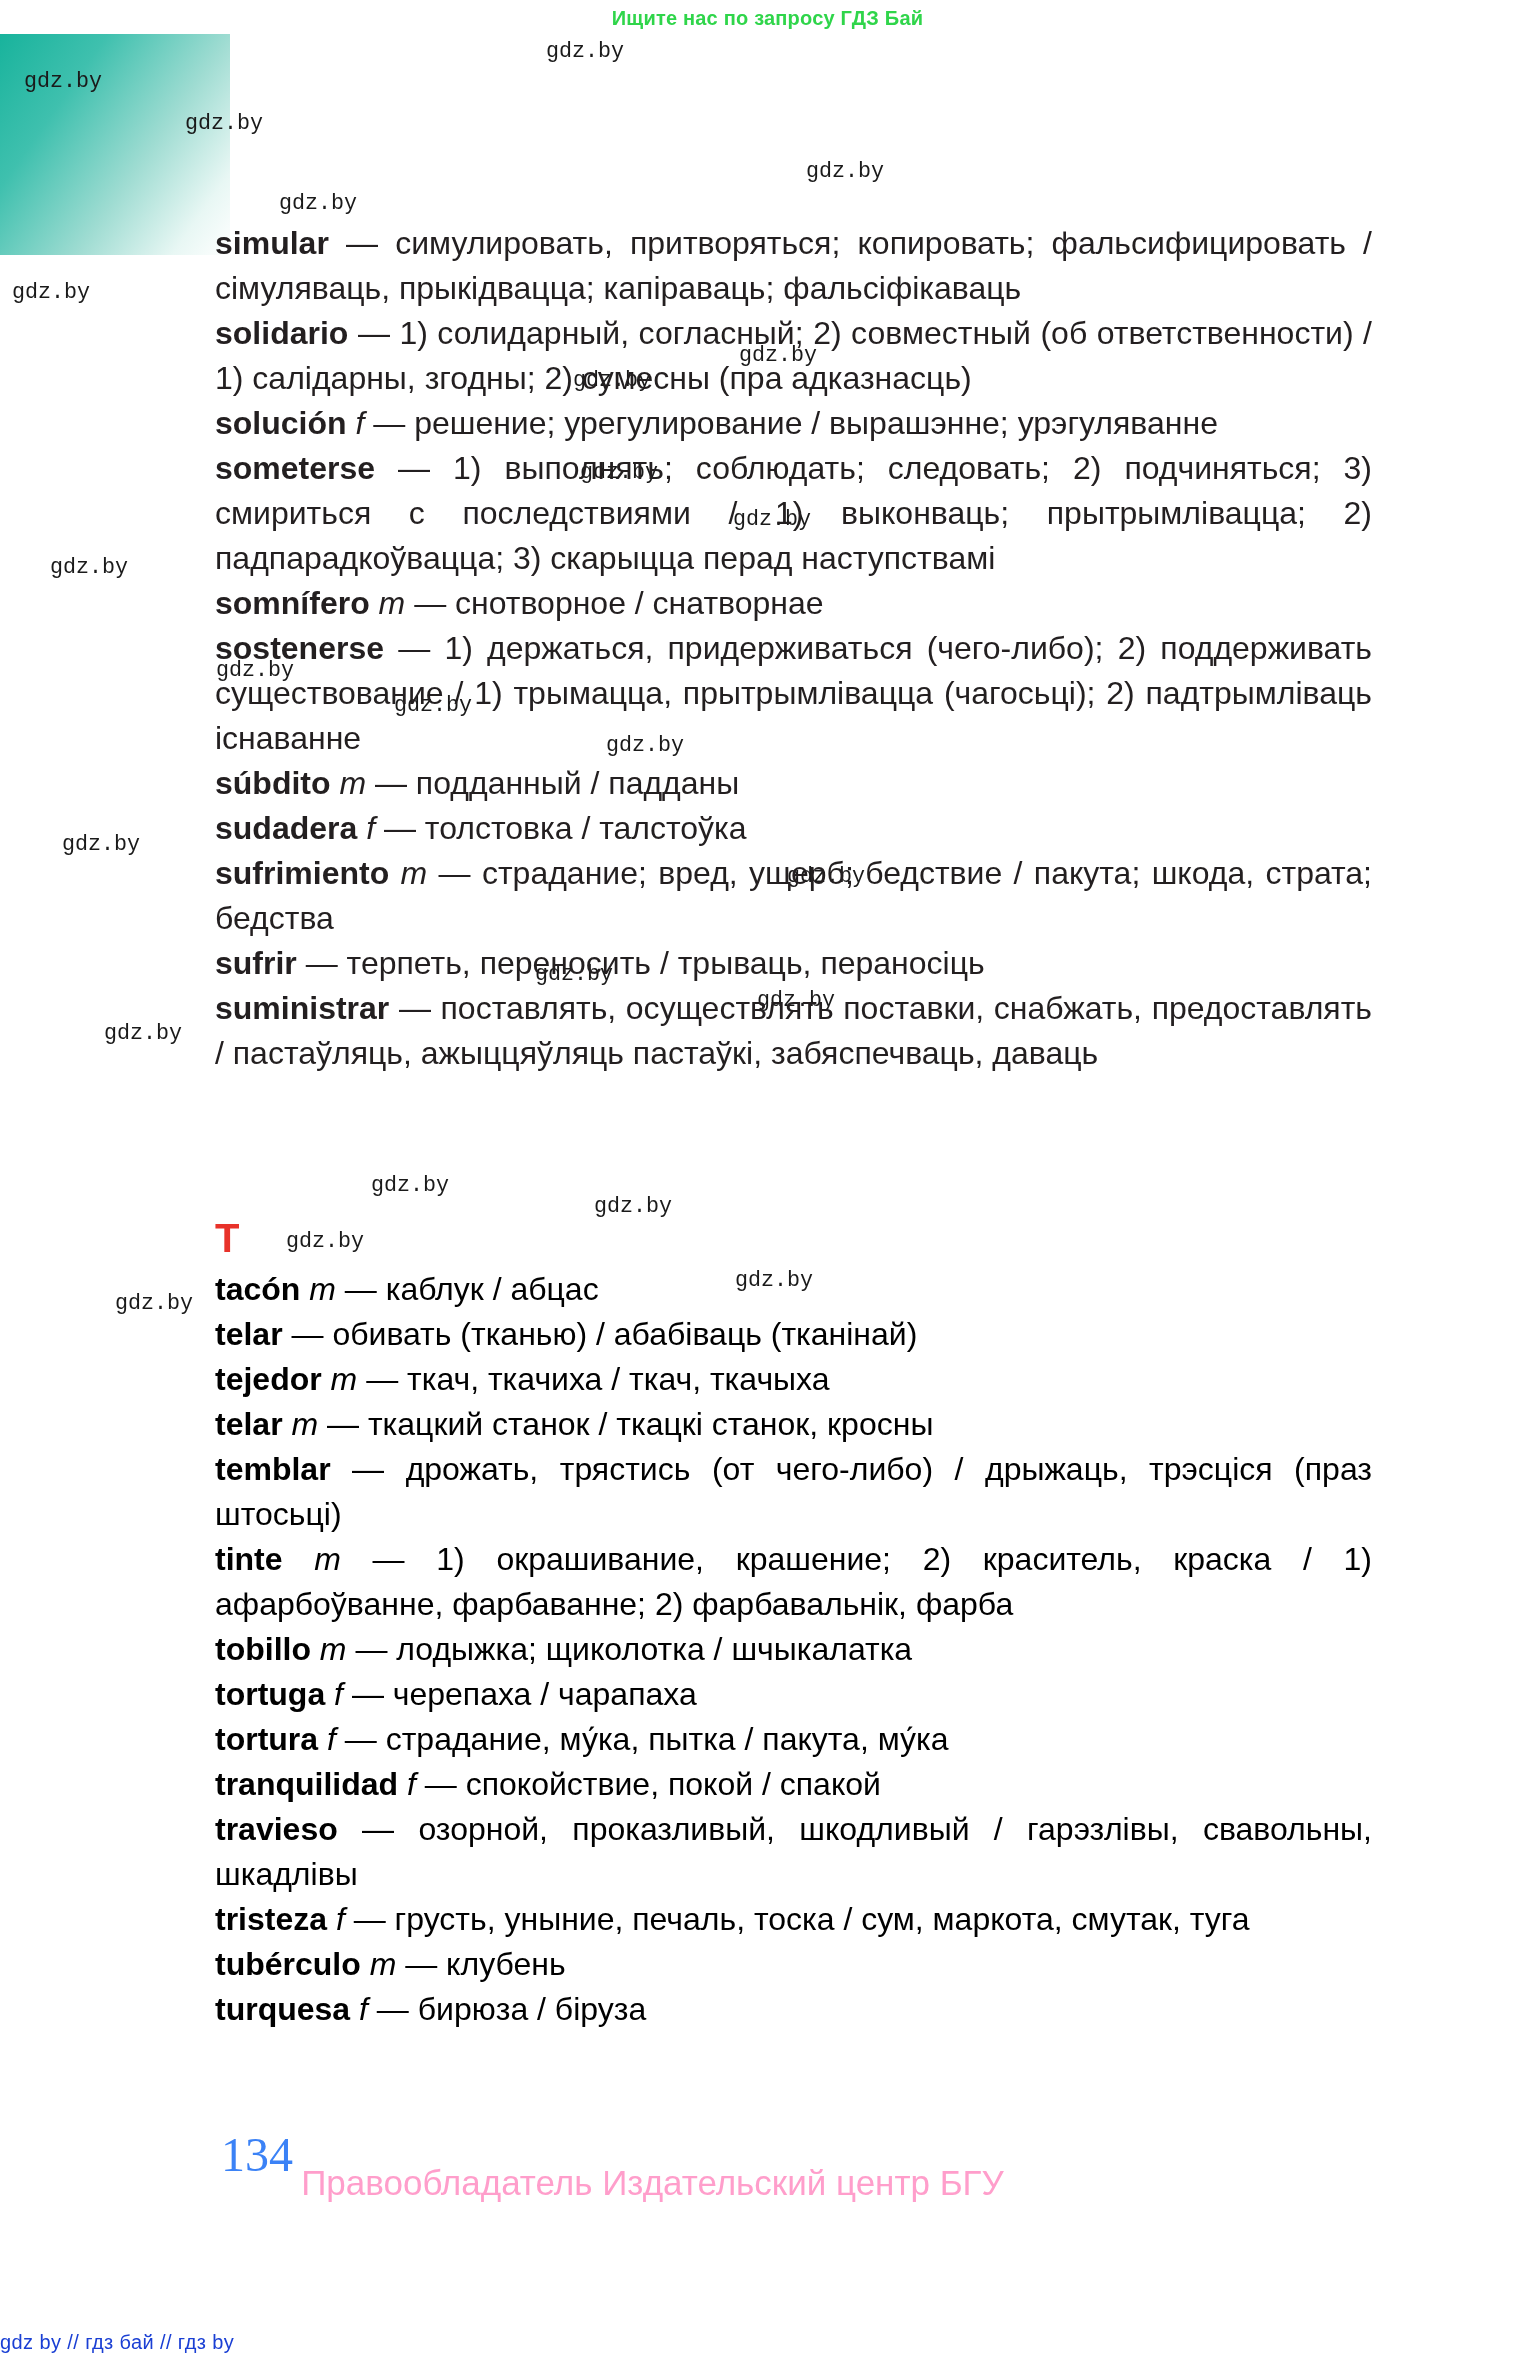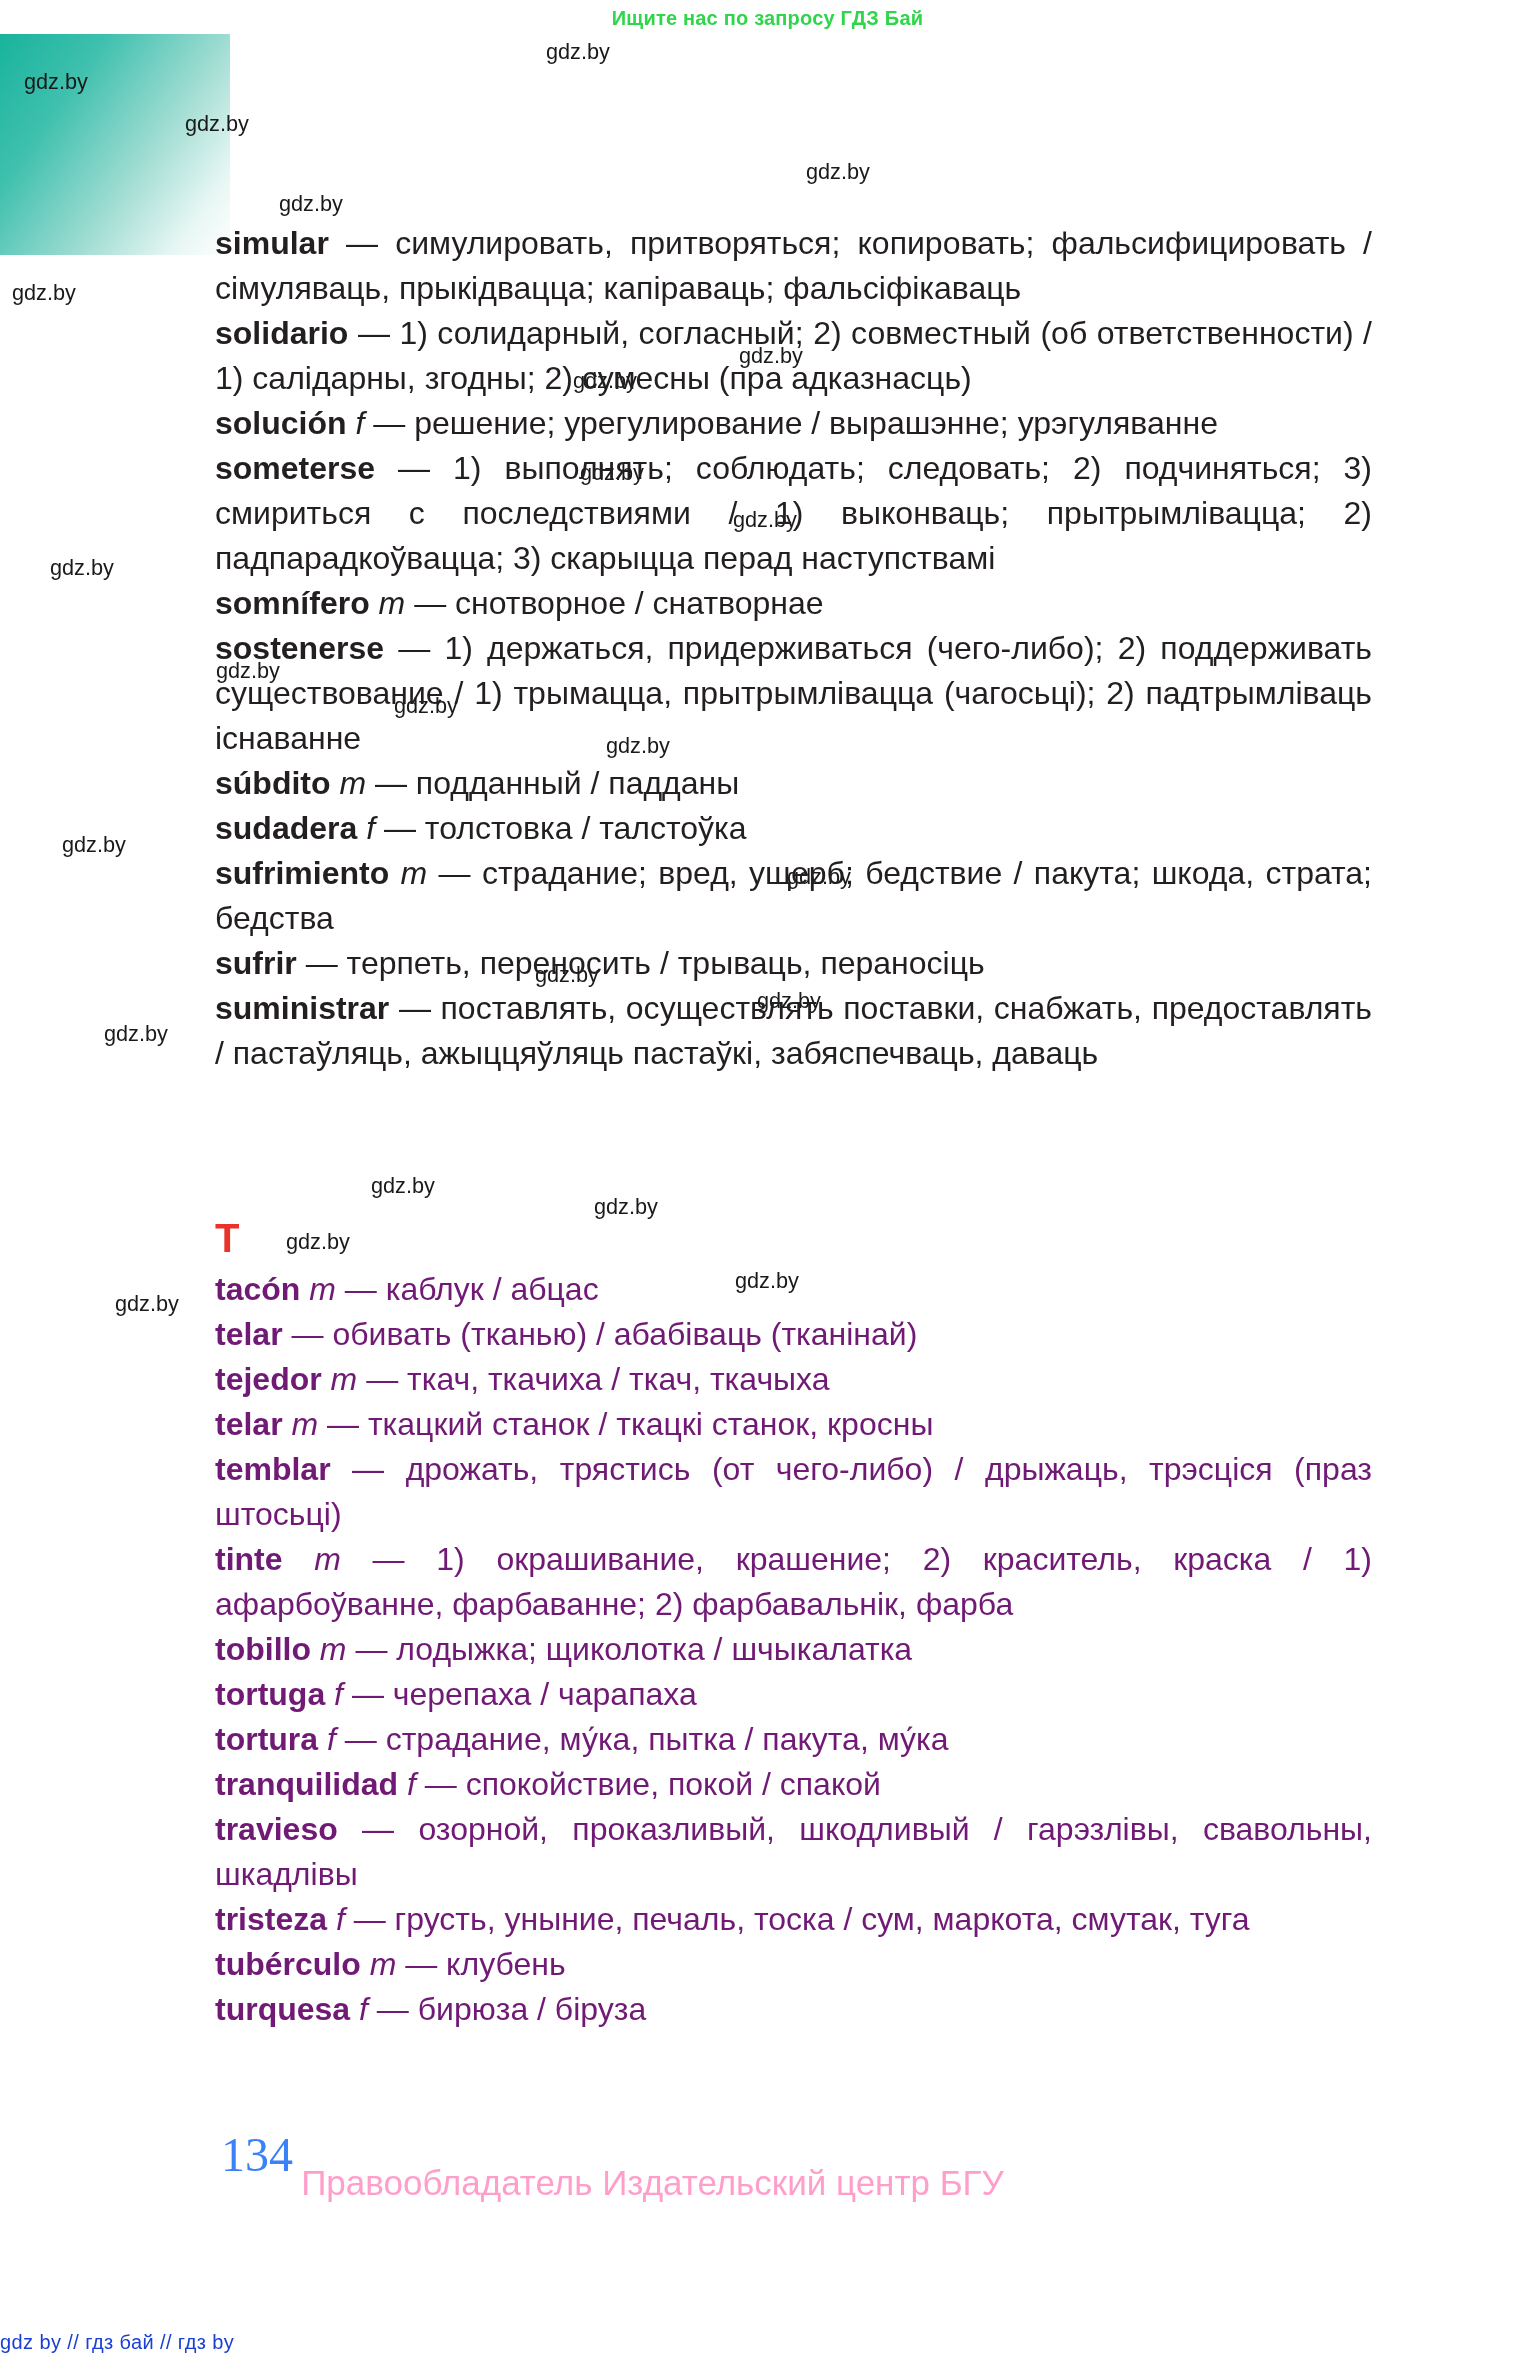--- a/index.html
+++ b/index.html
@@ -37,21 +37,21 @@
     left: 0;
     top: 34px;
     width: 230px;
     height: 221px;
     background: linear-gradient(125deg, #18b39c 0%, #3fc0ae 28%, #9fdcd2 60%, #e8f7f4 85%, #ffffff 100%);
   }
 
   
   .wm {
     position: absolute;
-    font-family: Liberation Sans, sans-serif;
+    font-family: Liberation Mono, monospace;
     font-size: 21.7px;
     color: #1a1a1a;
     white-space: nowrap;
     pointer-events: none;
   }
 
   
   .entries {
     position: absolute;
     left: 215px;
@@ -82,21 +82,21 @@
     line-height: 1;
   }
 
   .t-entries {
     position: absolute;
     left: 215px;
     top: 1267px;
     width: 1157px;
     font-size: 32px;
     line-height: 45px;
-    color: #701a75;
+    color: #000000;
     text-align: justify;
   }
 
   
   .page-num {
     position: absolute;
     left: 221px;
     top: 2127px;
     font-family: "Liberation Serif", serif;
     font-size: 48px;

